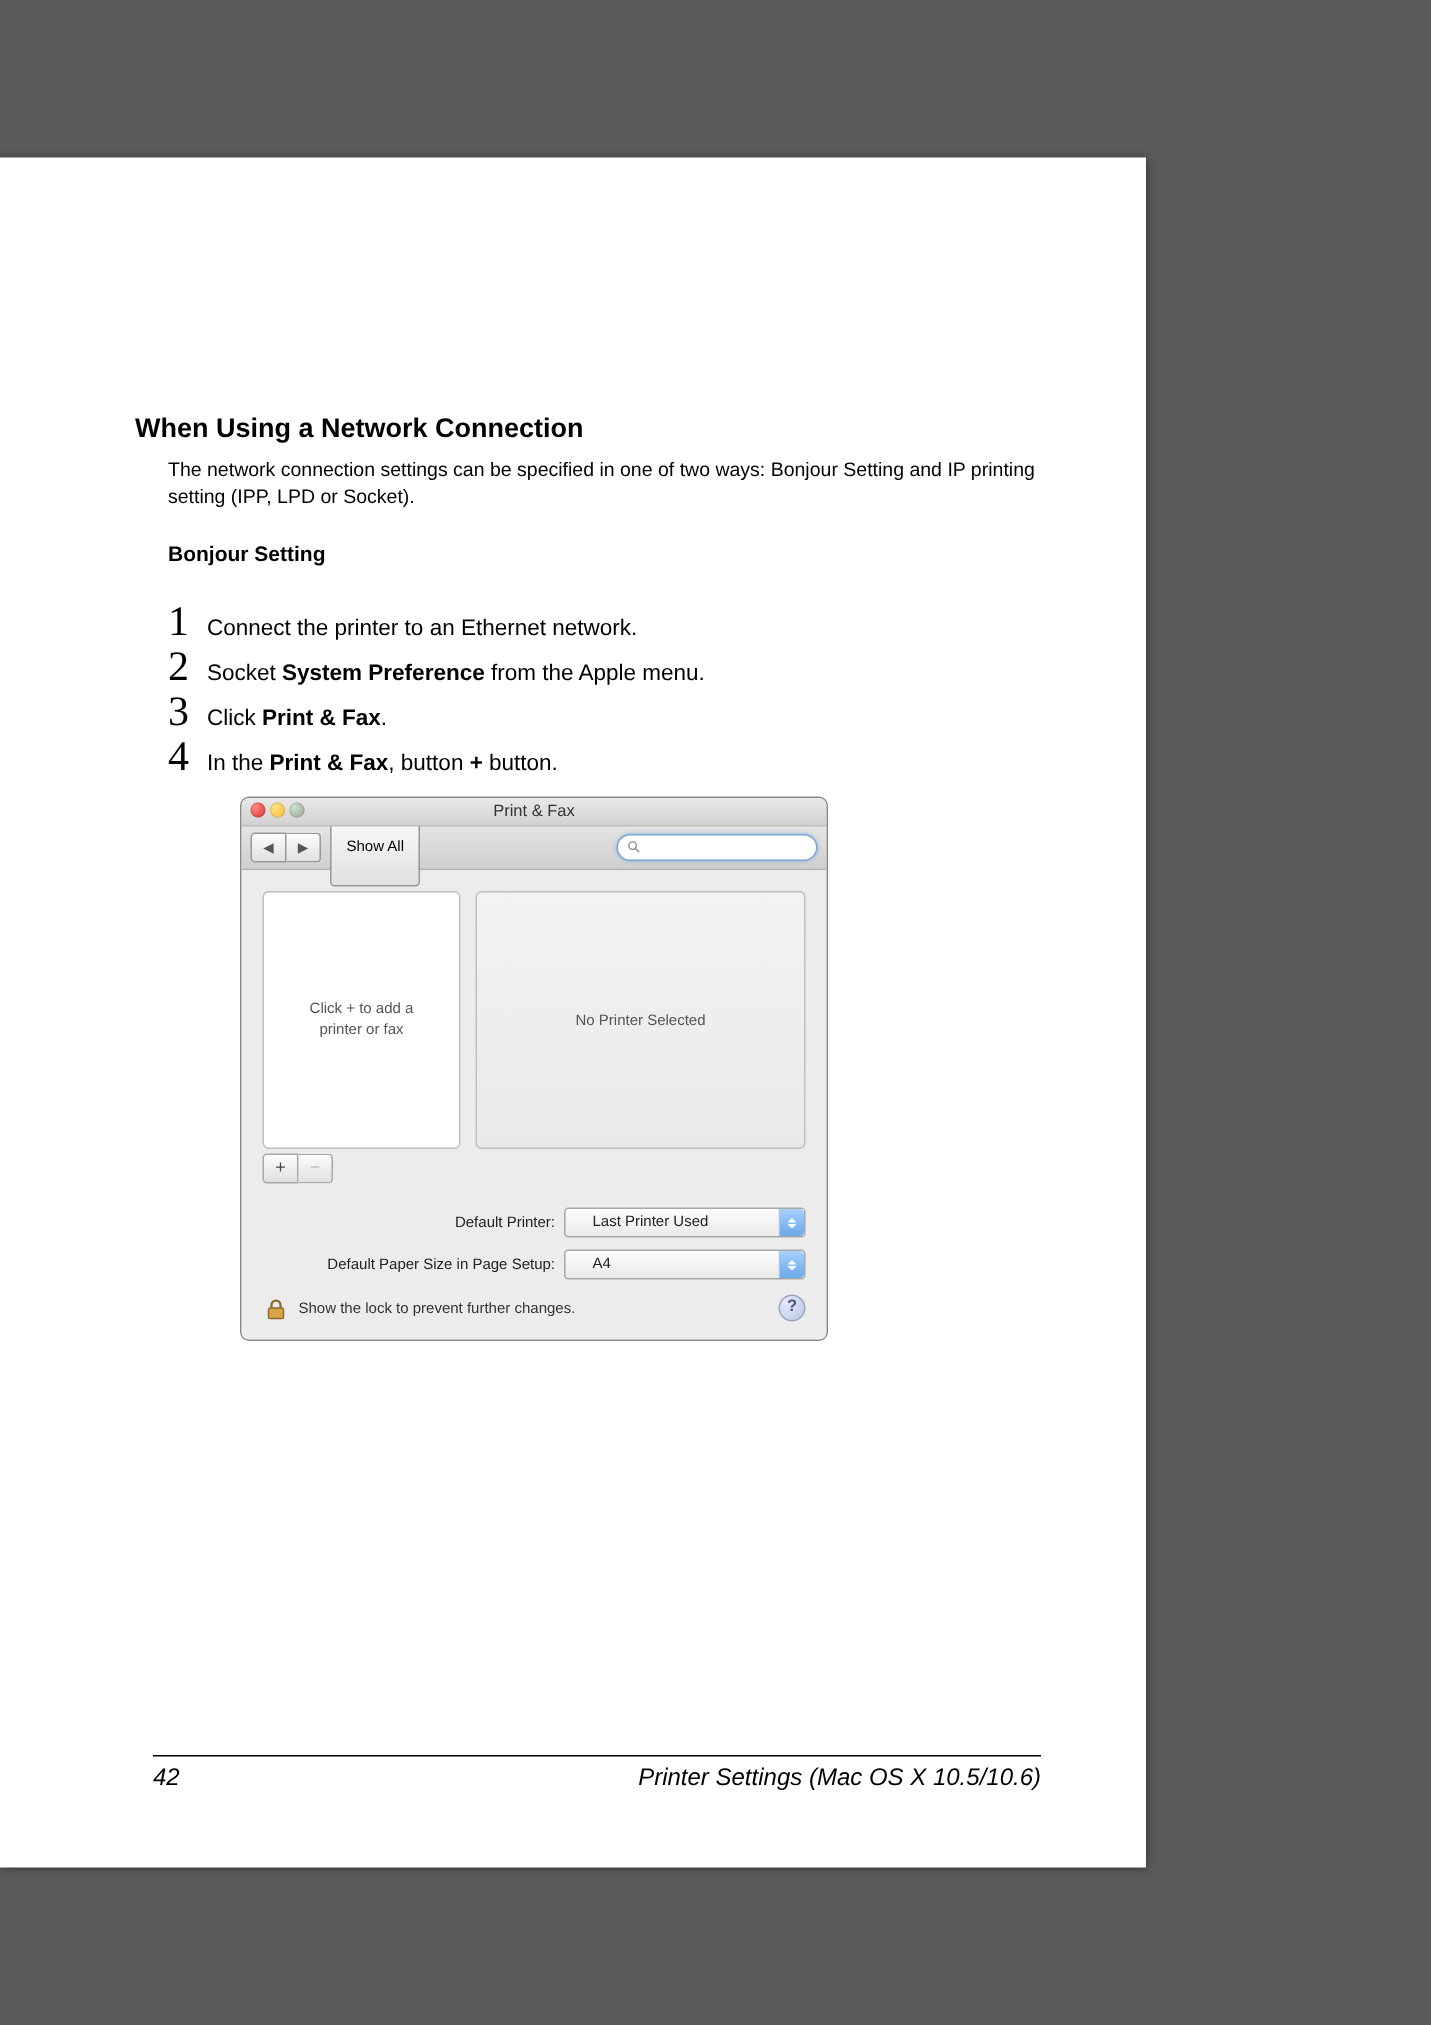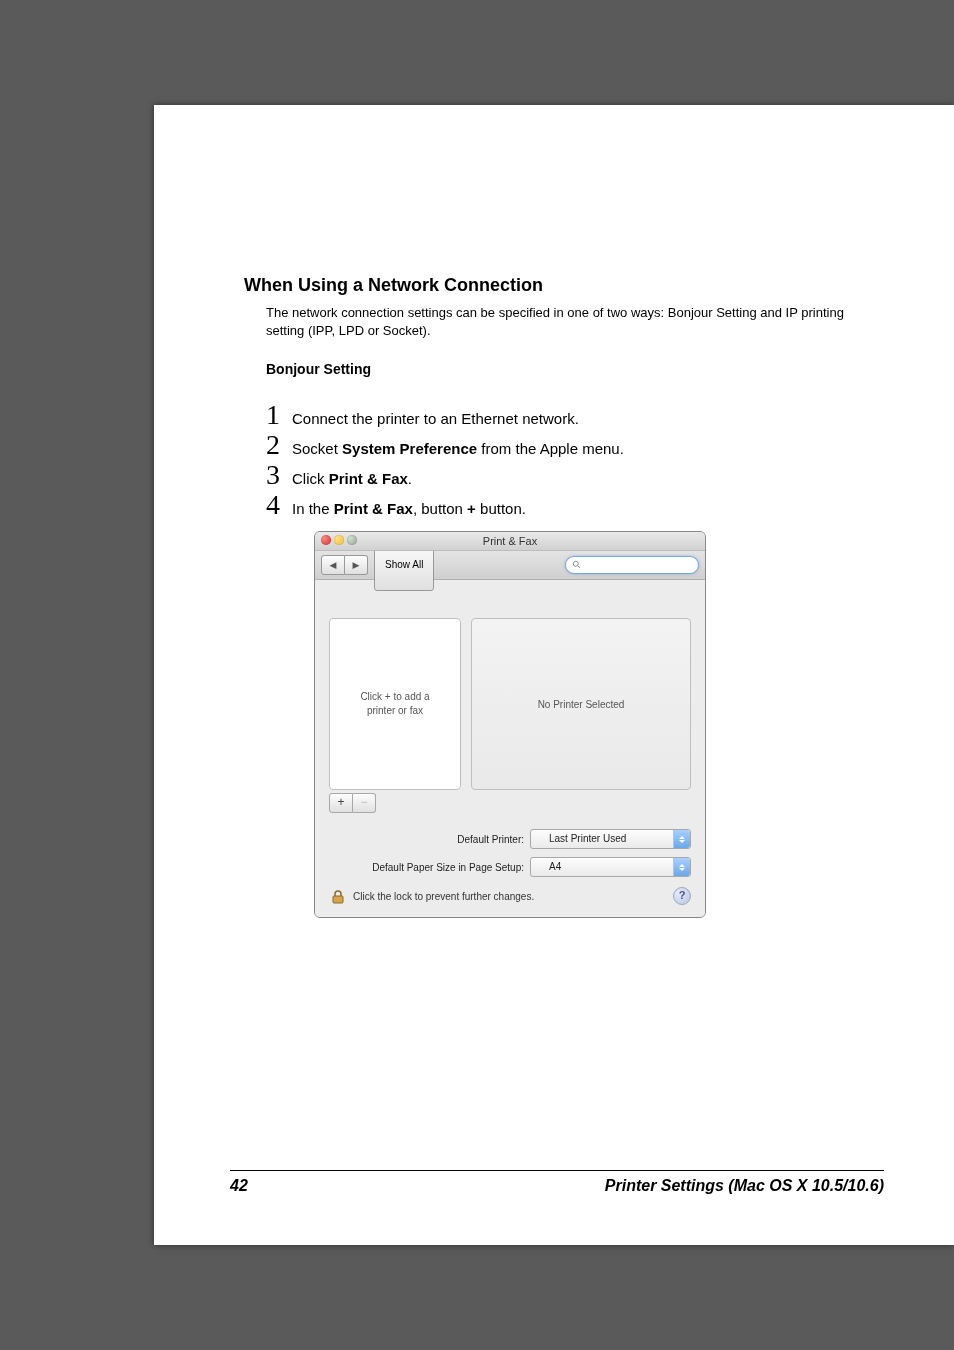--- a/index.html
+++ b/index.html
@@ -2,26 +2,26 @@
 <html><head>
 <meta charset="utf-8">
 <style>
   html, body {
     margin: 0;
     padding: 0;
     background: #5a5a5a;
     font-family: Arial, Helvetica, sans-serif;
   }
   .page-wrap {
-    width: 954px;
+    width: 764px;
     height: 1350px;
     background: #5a5a5a;
     display: flex;
     align-items: center;
-    justify-content: flex-end;
+    justify-content: center;
   }
   .page {
     width: 800px;
     height: 1140px;
     background: #ffffff;
     box-shadow: 0 0 6px rgba(0,0,0,0.5);
     position: relative;
     padding: 60px 70px 50px 90px;
     box-sizing: border-box;
   }
@@ -144,21 +144,20 @@
   .search svg { width: 10px; height: 10px; fill: #888; }
 
   .dlg-body {
     background: #ececec;
     padding: 14px 14px 12px 14px;
   }
   .two-col {
     display: flex;
     gap: 10px;
     margin-bottom: 4px;
-    margin-top: 24px;
   }
   .left-list {
     width: 130px;
     height: 170px;
     border: 1px solid #bfbfbf;
     border-radius: 4px;
     background: #ffffff;
     display: flex;
     align-items: center;
     justify-content: center;
@@ -259,23 +258,22 @@
     color: #41597a;
     font-size: 11px;
     line-height: 15px;
     text-align: center;
     font-weight: bold;
   }
 
   
   .footer {
     position: absolute;
-    left: 76px; right: 70px;
+    left: 102px; right: 70px;
     bottom: 50px;
-    font-weight: bold;
   }
   .footer-rule {
     border: none;
     border-top: 1px solid #000;
     margin: 0 0 6px 0;
   }
   .footer-row {
     display: flex;
     justify-content: space-between;
     font-style: italic;
@@ -375,21 +373,21 @@
             </div>
           </div>
 
           <div class="lock-row">
             <div class="lock-icon">
               <svg viewBox="0 0 16 16">
                   <rect x="3" y="7" width="10" height="7" rx="1" fill="#d9a34a" stroke="#8a6a2a"></rect>
                   <path d="M5 7 V5 a3 3 0 0 1 6 0 V7" fill="none" stroke="#8a6a2a" stroke-width="1.5"></path>
                 </svg>
             </div>
-            <span style="flex:1;">Click the lock to prevent further changes.</span>
+            <span style="flex:1;">Show the lock to prevent further changes.</span>
             <div class="help-icon">?</div>
           </div>
         </div>
       </div>
     </div>
 
     <div class="footer">
       <hr class="footer-rule">
       <div class="footer-row">
         <span>42</span>

